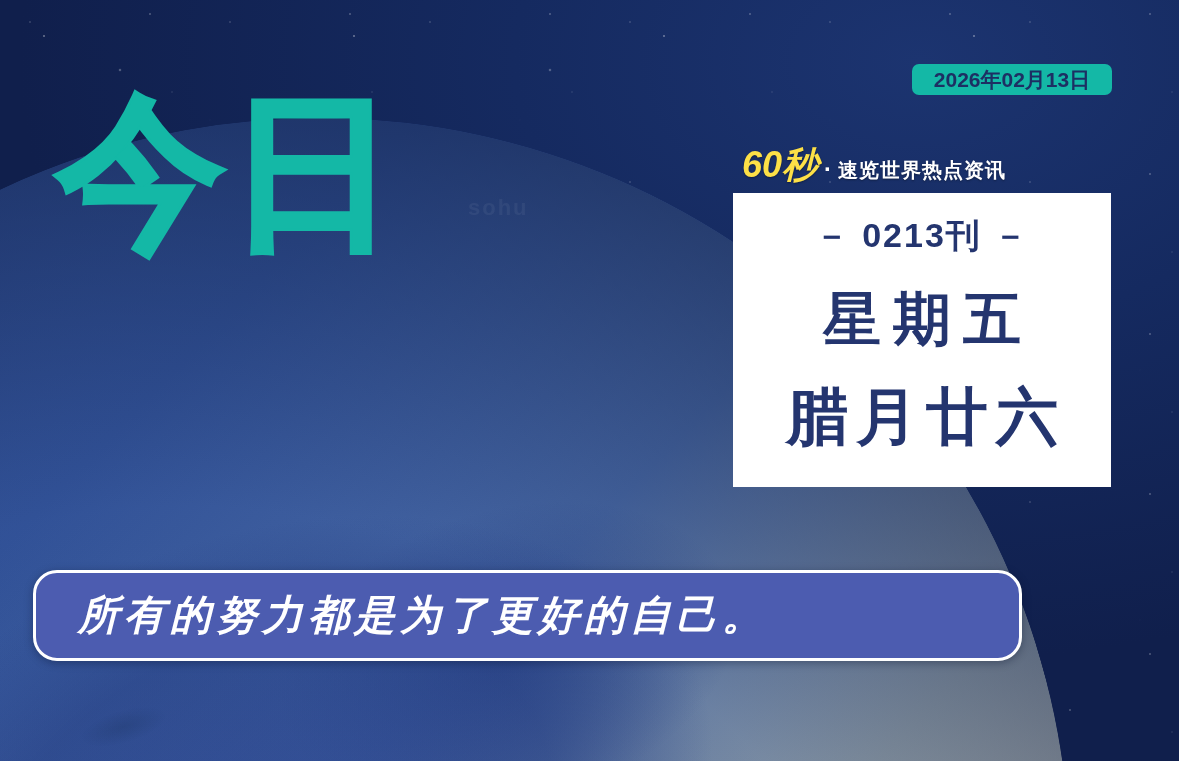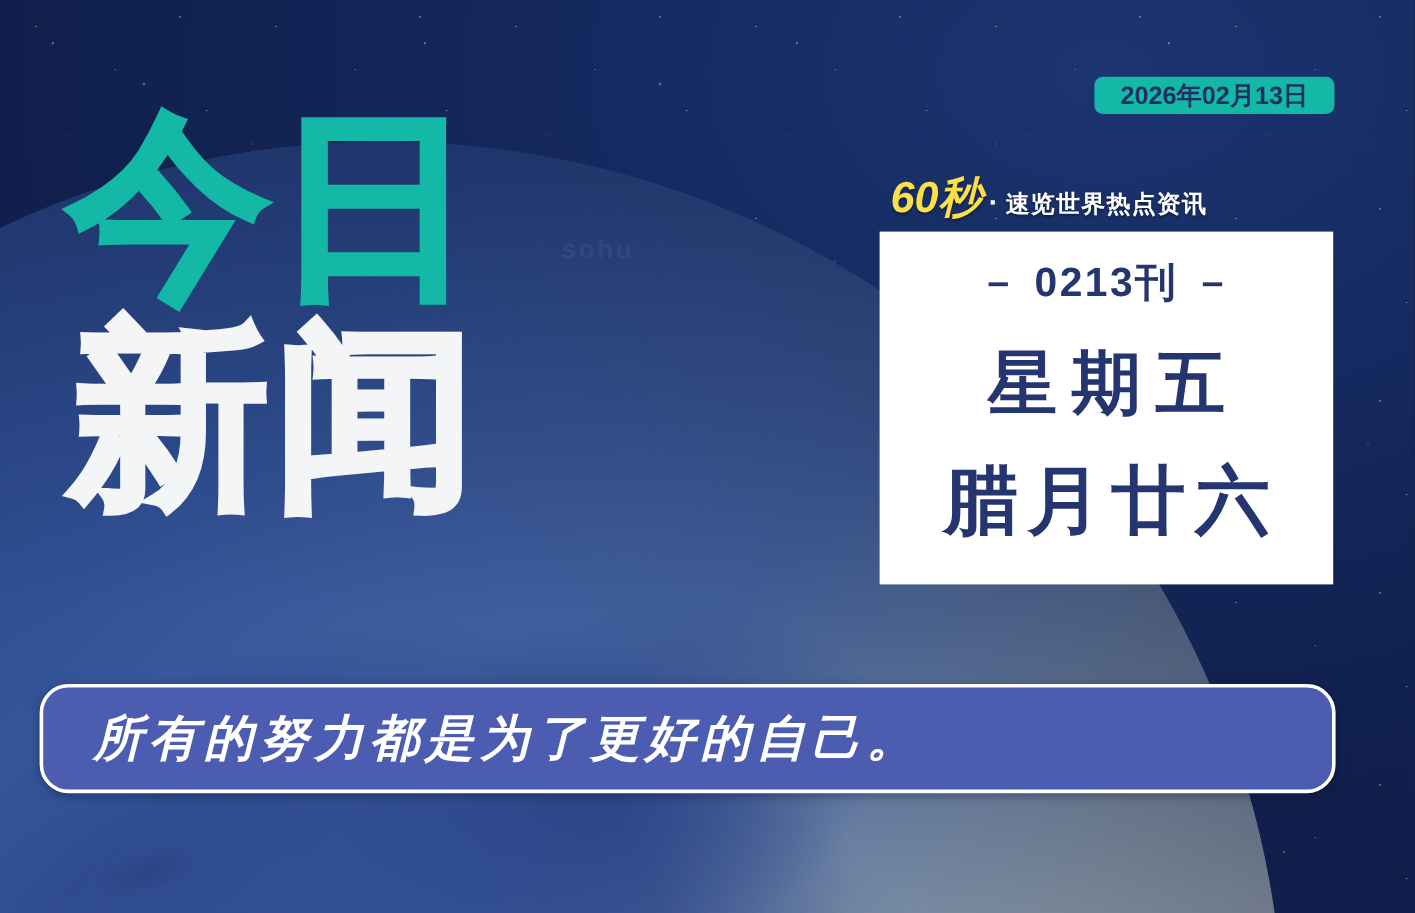--- a/index.html
+++ b/index.html
@@ -269,21 +269,21 @@
     letter-spacing: 8px;
     margin-top: 16px;
     text-indent: 8px;
   }
 
   
   .banner {
     position: absolute;
     left: 33px;
     top: 570px;
-    width: 1080px;
+    width: 989px;
     height: 91px;
     background: #4c5cb0;
     border: 3px solid #ffffff;
     border-radius: 24px;
     display: flex;
     align-items: center;
     z-index: 6;
     box-shadow: 0 2px 8px rgba(6,14,40,.35);
   }
   .banner-text {
@@ -311,21 +311,20 @@
   <div class="earth-wrap">
     <div class="earth-surface"></div>
     <div class="earth-detail"></div>
     <div class="earth-shade"></div>
   </div>
 
   <div class="watermark">sohu</div>
 
   <div class="title-block">
     <div class="title-line title-today">今日</div>
-    <div class="title-line title-news">新闻</div>
   </div>
 
   <div class="date-pill">
     <span>2026年02月13日</span>
   </div>
 
   <div class="tagline">
     <span class="tag-60">60秒</span>
     <span class="tag-dot">·</span>
     <span class="tag-rest">速览世界热点资讯</span>

